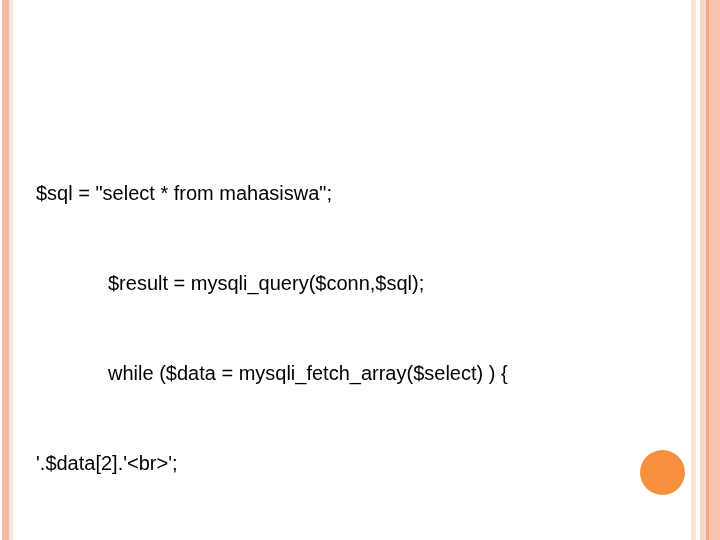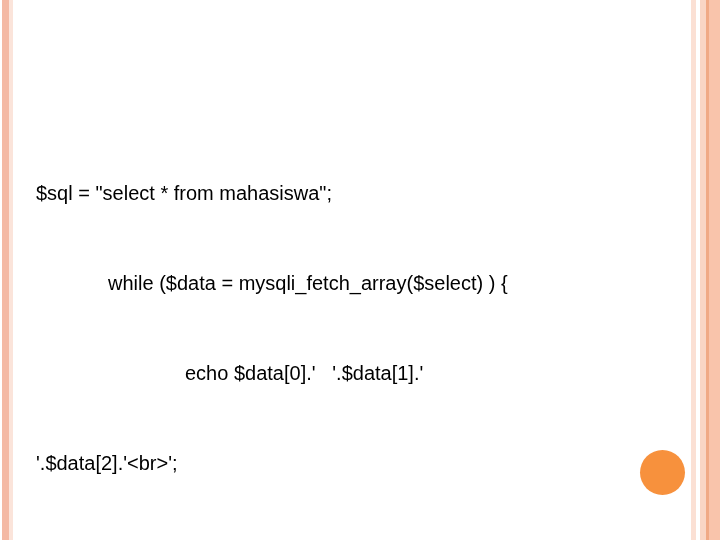--- a/index.html
+++ b/index.html
@@ -79,22 +79,22 @@
   <div class="stripe stripe-left-pale"></div>
 
   <div class="stripe stripe-r1"></div>
   <div class="stripe stripe-r2"></div>
   <div class="stripe stripe-r3"></div>
   <div class="stripe stripe-r4"></div>
   <div class="stripe stripe-r5"></div>
 
   <div class="code-block">
     <div class="code-line indent-0">$sql = "select * from mahasiswa";</div>
+    <div class="code-line indent-1">$result = mysqli_query($conn,$sql);</div>
     <div class="code-line indent-1">while ($data = mysqli_fetch_array($select) ) {</div>
-    <div class="code-line indent-2">echo $data[0].'   '.$data[1].'</div>
     <div class="code-line indent-0">'.$data[2].'&lt;br&gt;';</div>
     
 
     
 
     
 
     
 
     

